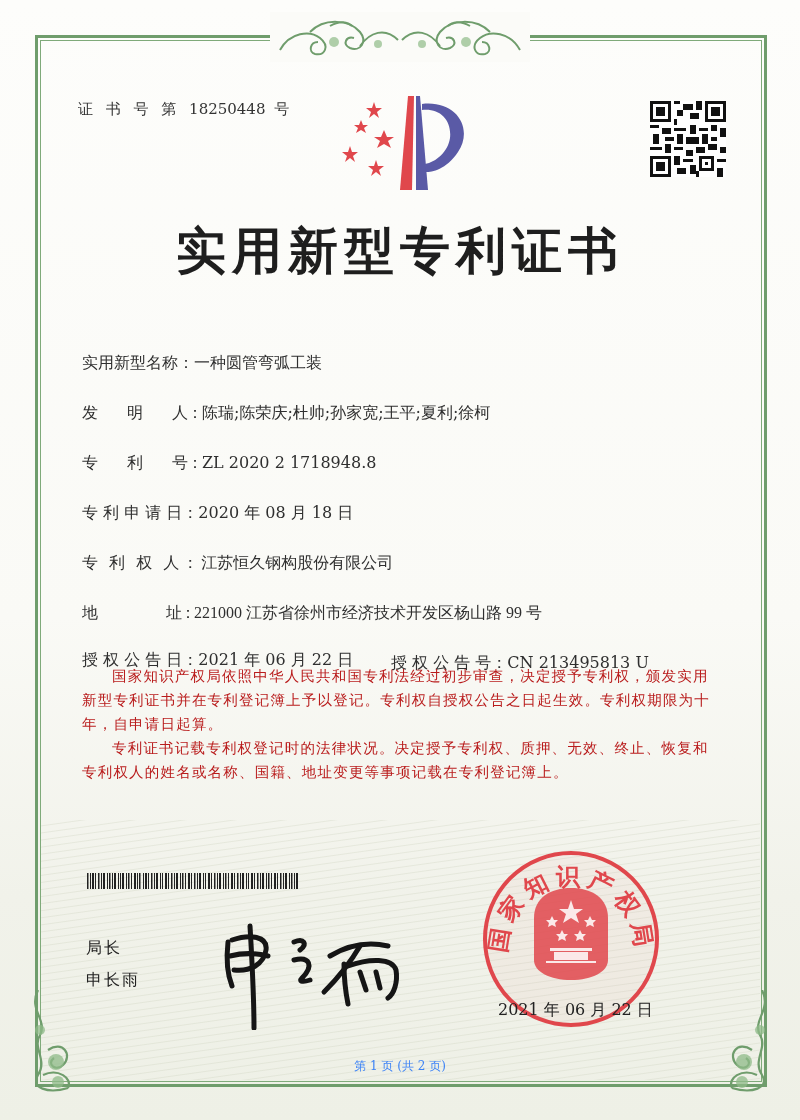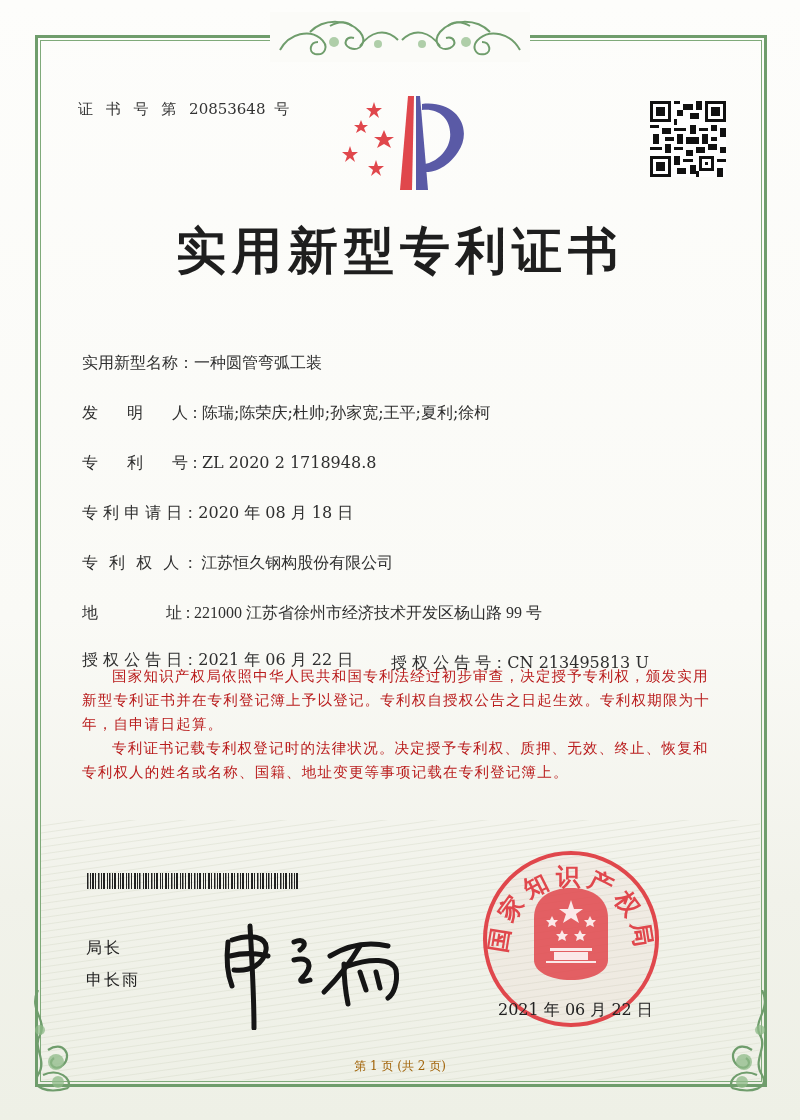--- a/index.html
+++ b/index.html
@@ -60,21 +60,21 @@
   .sig-name { top: 970px; }
   .signature { position: absolute; left: 220px; top: 920px; width: 200px; height: 110px; }
 
   .seal { position: absolute; left: 480px; top: 848px; width: 182px; height: 182px; }
   .seal-date {
     position: absolute; left: 498px; top: 1000px; font-size: 16px; color: #222;
   }
 
   .page-num {
     position: absolute; left: 0; width: 800px; top: 1058px; text-align: center;
-    font-size: 12px; color: #a16207;
+    font-size: 12px; color: #3b82f6;
   }
 </style>
 </head>
 <body>
 
 <div class="page-bg"></div>
 <div class="wave"></div>
 
 <div class="frame-outer"></div>
 <div class="frame-inner"></div>
@@ -121,21 +121,21 @@
   </g>
   <g fill="#8fbb89" opacity="0.75">
     <circle cx="38" cy="72" r="8"></circle>
       <circle cx="22" cy="40" r="5"></circle>
       <circle cx="40" cy="92" r="6"></circle>
   </g>
 </svg>
 
 <div class="cert-no">
   <span>证 书 号 第</span>
-  <span class="num">20853648</span>
+  <span class="num">18250448</span>
   <span>号</span>
 </div>
 
 <svg class="logo" viewBox="0 0 130 110">
   <g fill="#e0474c">
     <polygon points="38,12 40,18 46,18 41,22 43,28 38,24 33,28 35,22 30,18 36,18"></polygon>
     <polygon points="25,30 27,35 32,35 28,38 30,43 25,40 20,43 22,38 18,35 23,35"></polygon>
     <polygon points="48,40 51,47 58,47 52,51 55,58 48,54 41,58 44,51 38,47 45,47"></polygon>
     <polygon points="14,56 16,62 22,62 17,66 19,72 14,68 9,72 11,66 6,62 12,62"></polygon>
     <polygon points="40,70 42,76 48,76 43,80 45,86 40,82 35,86 37,80 32,76 38,76"></polygon>

